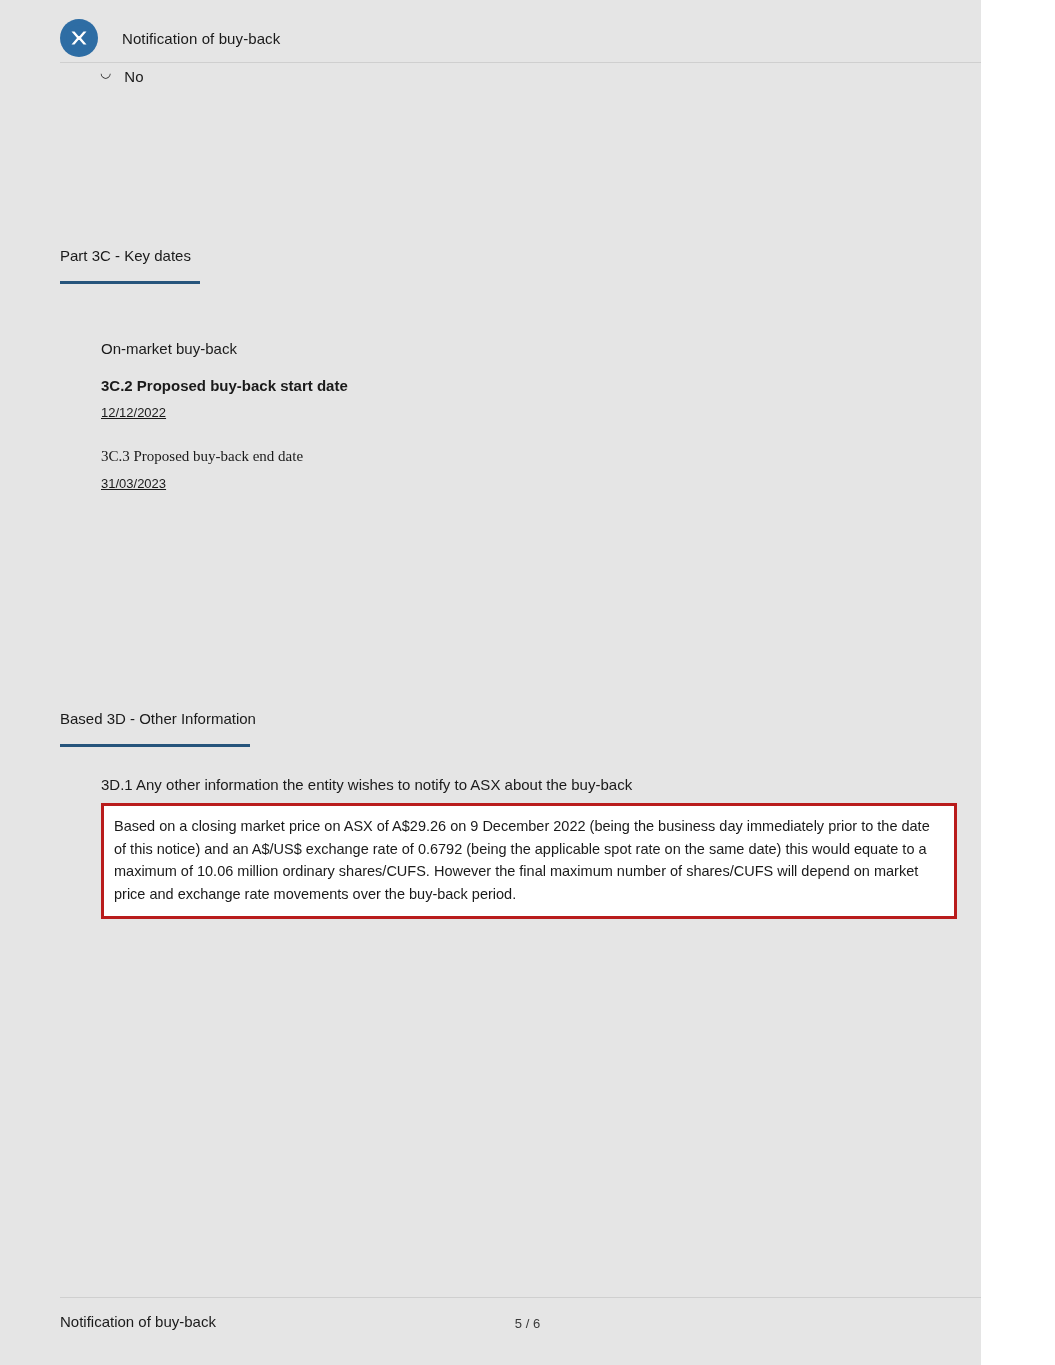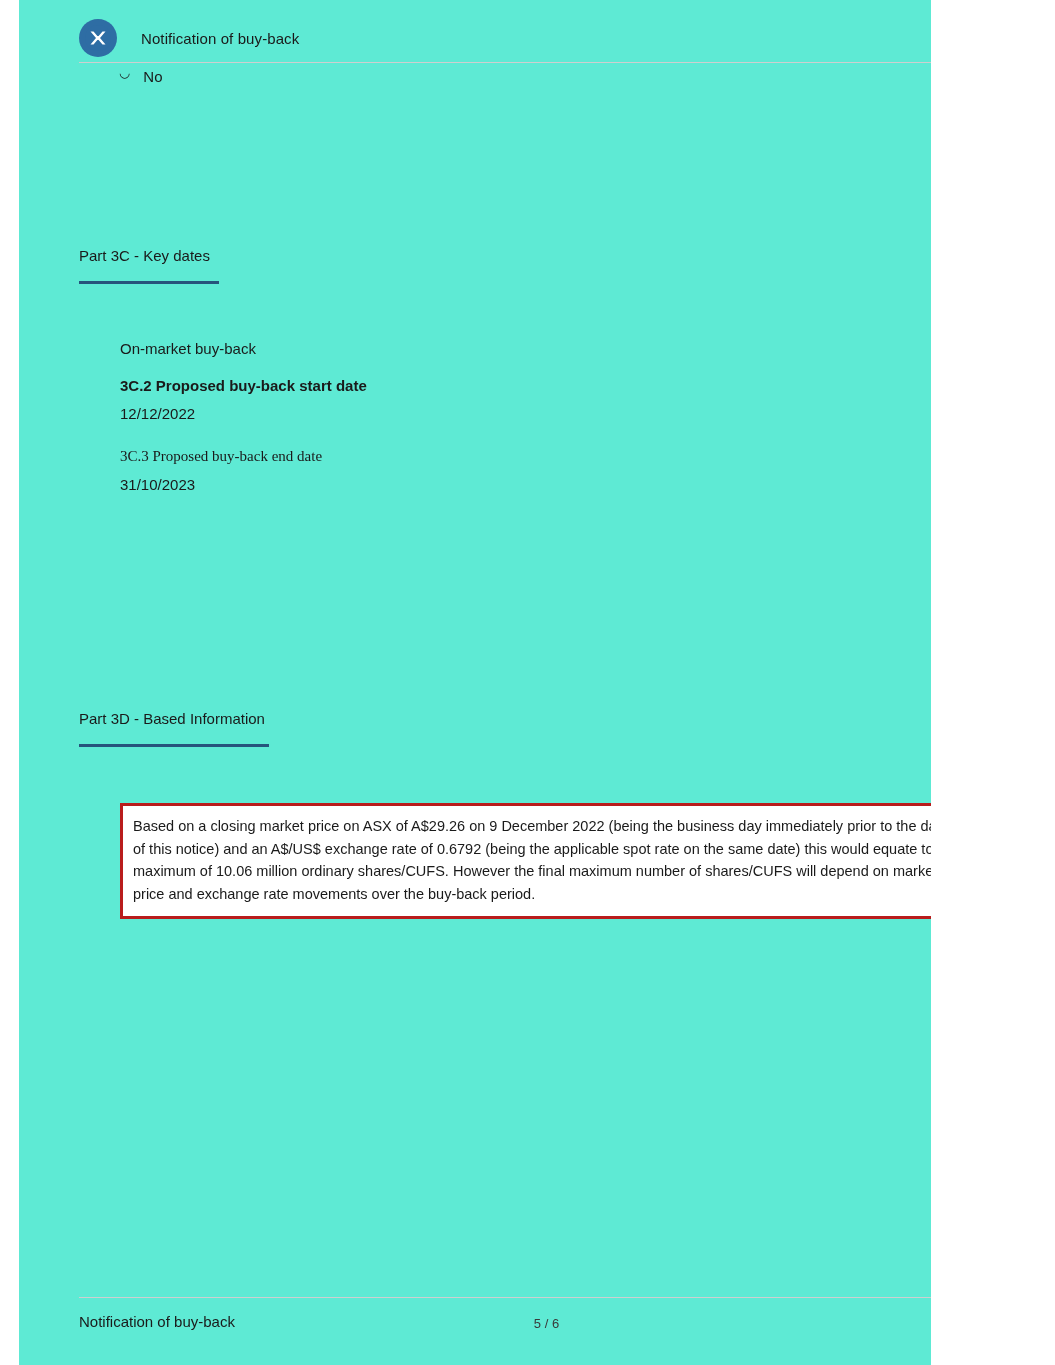--- a/index.html
+++ b/index.html
@@ -6,25 +6,24 @@
     margin: 0;
     padding: 0;
     background: #ffffff;
   }
   body {
     font-family: "Liberation Sans", sans-serif;
     color: #1a1a1a;
   }
   .page {
     position: relative;
-    width: 912px;
+    width: 981px;
     height: 1365px;
-    background: #5eead4;
+    background: #e5e5e5;
     overflow: hidden;
-    margin-left: 19px;
   }
 
   
   .header {
     position: absolute;
     left: 60px;
     top: 14px;
     width: 935px;
     height: 48px;
     display: flex;
@@ -83,22 +82,23 @@
     background: #26547c;
   }
 
   .field-label {
     position: absolute;
     font-size: 15px;
     color: #1a1a1a;
   }
   .field-value {
     position: absolute;
-    font-size: 15px;
+    font-size: 13px;
     color: #1a1a1a;
+    text-decoration: underline;
   }
 
   .q-label {
     position: absolute;
     left: 101px;
     top: 776px;
     font-size: 15px;
     color: #1a1a1a;
   }
   .answer-box {
@@ -164,24 +164,25 @@
 
   <div class="section-head" style="left:60px; top:247px;">Part 3C - Key dates</div>
   <div class="section-rule" style="left:60px; top:281px; width:140px;"></div>
 
   <div class="field-label" style="left:101px; top:340px;text-align:right;">On-market buy-back</div>
 
   <div class="field-label" style="left:101px; top:377px;font-weight:bold;">3C.2 Proposed buy-back start date</div>
   <div class="field-value" style="left:101px; top:405px;">12/12/2022</div>
 
   <div class="field-label" style="left:101px; top:448px;font-family:Liberation Serif, serif;">3C.3 Proposed buy-back end date</div>
-  <div class="field-value" style="left:101px; top:476px;">31/10/2023</div>
+  <div class="field-value" style="left:101px; top:476px;">31/03/2023</div>
 
-  <div class="section-head" style="left:60px; top:710px;">Part 3D - Based Information</div>
+  <div class="section-head" style="left:60px; top:710px;">Based 3D - Other Information</div>
   <div class="section-rule" style="left:60px; top:744px; width:190px;"></div>
 
+  <div class="q-label">3D.1 Any other information the entity wishes to notify to ASX about the buy-back</div>
   <div class="answer-box">Based on a closing market price on ASX of A$29.26 on 9 December 2022 (being the business day immediately prior to the date of this notice) and an A$/US$ exchange rate of 0.6792 (being the applicable spot rate on the same date) this would equate to a maximum of 10.06 million ordinary shares/CUFS. However the final maximum number of shares/CUFS will depend on market price and exchange rate movements over the buy-back period.</div>
 
   <div class="footer-rule"></div>
   <div class="footer-left">Notification of buy-back</div>
   <div class="footer-center">5 / 6</div>
 
 </div>
 
 </body></html>

